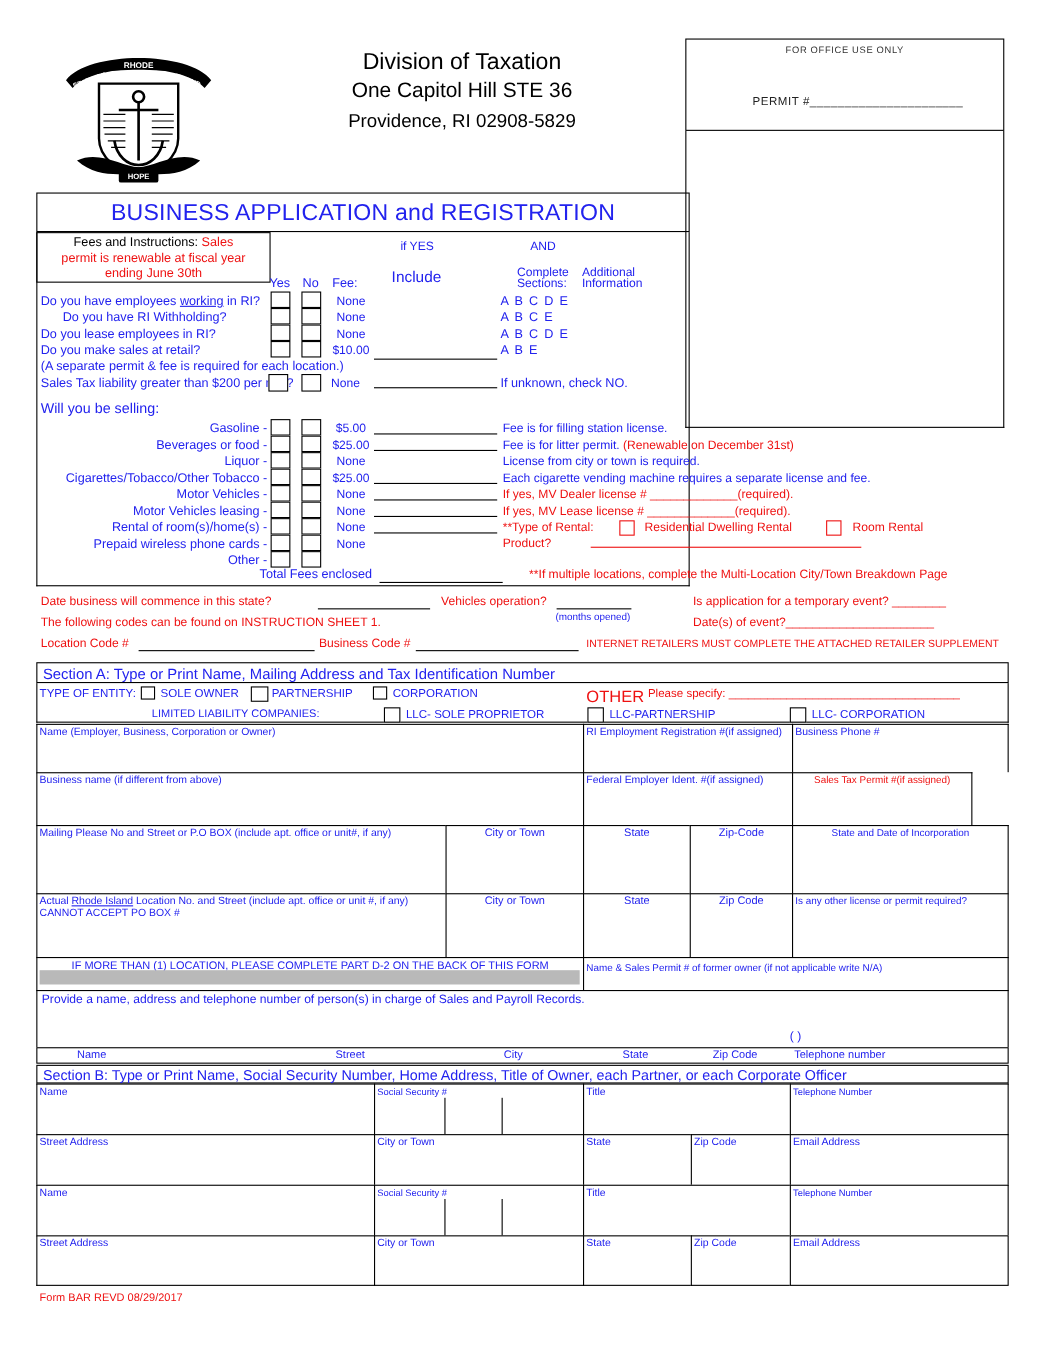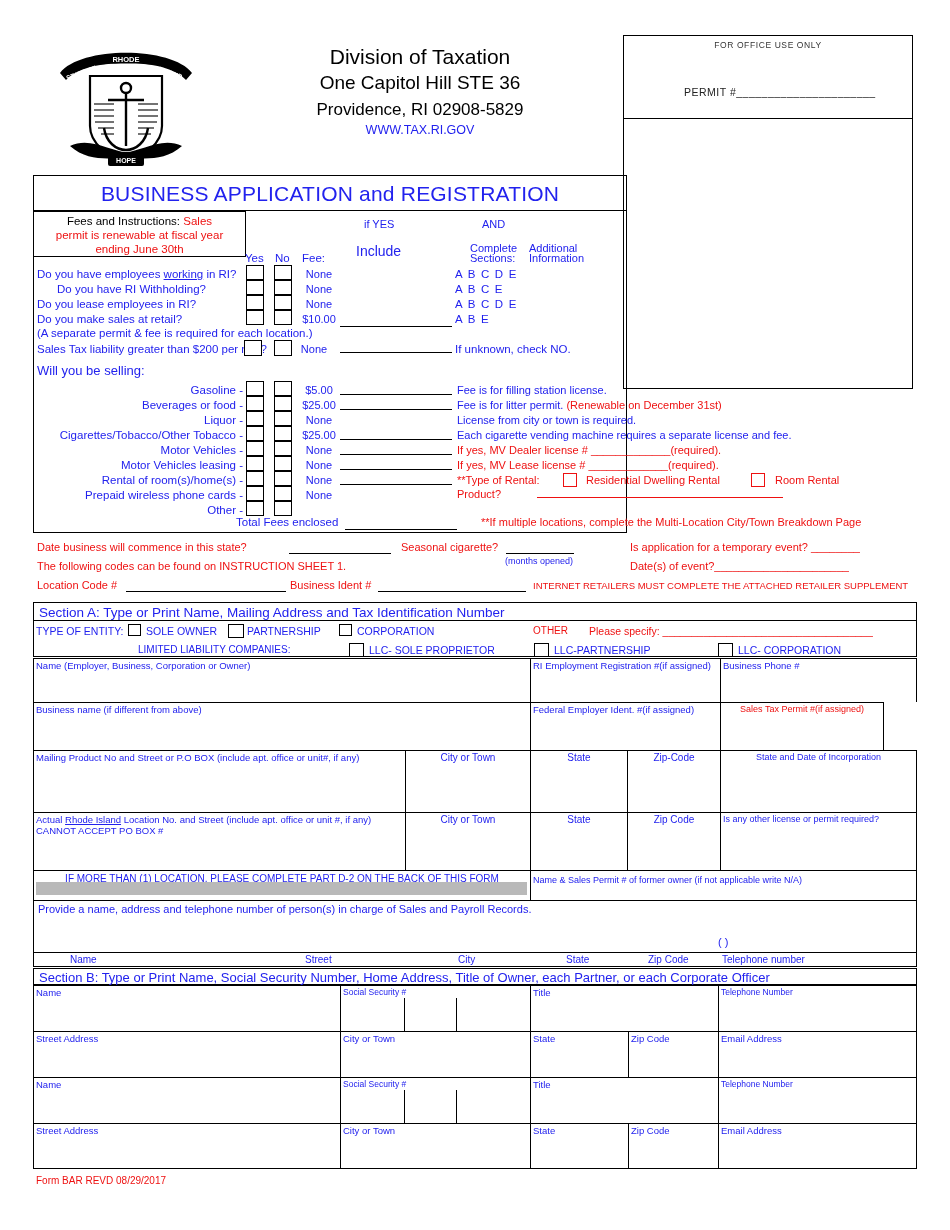--- a/index.html
+++ b/index.html
@@ -99,21 +99,20 @@
   <text x="30" y="35" font-family="Liberation Sans, sans-serif" font-size="6.5" fill="#fff" text-anchor="middle" font-weight="bold" transform="rotate(-20 30 35)">STATE OF</text>
   <text x="118" y="35" font-family="Liberation Sans, sans-serif" font-size="6.5" fill="#fff" text-anchor="middle" font-weight="bold" transform="rotate(20 118 35)">ISLAND</text>
   <text x="74" y="123" font-family="Liberation Sans, sans-serif" font-size="7" fill="#fff" text-anchor="middle" font-weight="bold">HOPE</text>
 </svg>
 </div>
 
 <div class="abs" id="hdr">
   <div class="l2">Division of Taxation</div>
   <div class="l3">One Capitol Hill   STE 36</div>
   <div class="l4">Providence, RI 02908-5829</div>
-  <div class="l5">WWW.TAX.RI.GOV</div>
 </div>
 
 <div class="abs office">
   <div class="t">FOR OFFICE USE ONLY</div>
   <div class="p">PERMIT #______________________</div>
 </div>
 <div class="abs office2"></div>
 
 <div class="abs titlebar">
   <span>BUSINESS APPLICATION and REGISTRATION</span>
@@ -241,45 +240,45 @@
 <div class="abs desc red" style="left:775px;top:474px;">Room Rental</div>
 <div class="abs desc red" style="left:457px;top:488px;">Product?</div>
 <div class="abs rline" style="left:537px;top:497px;width:246px;"></div>
 
 <div class="abs blue" style="left:236px;top:516px;font-size:11.5px;">Total Fees enclosed</div>
 <div class="abs uline" style="left:345px;top:529px;width:112px;"></div>
 <div class="abs desc red" style="left:481px;top:516px;">**If multiple locations, complete the Multi-Location City/Town Breakdown Page</div>
 
 <div class="abs desc red" style="left:37px;top:541px;">Date business will commence in this state?</div>
 <div class="abs uline" style="left:289px;top:553px;width:102px;"></div>
-<div class="abs desc red" style="left:401px;top:541px;">Seasonal cigarette?</div>
+<div class="abs desc red" style="left:401px;top:541px;">Vehicles operation?</div>
 <div class="abs uline" style="left:506px;top:553px;width:68px;"></div>
 <div class="abs blue tiny" style="left:505px;top:556px;">(months opened)</div>
 <div class="abs desc red" style="left:630px;top:541px;">Is application for a temporary event? ________</div>
 <div class="abs desc red" style="left:630px;top:560px;">Date(s) of event?______________________</div>
 <div class="abs desc red" style="left:37px;top:560px;">The following codes can be found on INSTRUCTION SHEET 1.</div>
 <div class="abs desc red" style="left:37px;top:579px;">Location Code #</div>
 <div class="abs uline" style="left:126px;top:591px;width:160px;"></div>
-<div class="abs desc red" style="left:290px;top:579px;">Business Ident #</div>
+<div class="abs desc red" style="left:290px;top:579px;">Business Code #</div>
 <div class="abs uline" style="left:378px;top:591px;width:148px;"></div>
 <div class="abs red" style="left:533px;top:580px;font-size:9.5px;">INTERNET RETAILERS MUST COMPLETE THE ATTACHED RETAILER SUPPLEMENT</div>
 
 <div class="abs sectionbar" style="left:33px;top:602px;width:884px;height:19px;">
   <span>Section A:  Type or Print Name, Mailing Address and Tax Identification Number</span>
 </div>
 
 <div class="abs" style="left:33px;top:621px;width:884px;height:36px;border:1.3px solid #000;border-top:none;box-sizing:border-box;"></div>
 <div class="abs blue" style="left:36px;top:625px;font-size:10.5px;">TYPE OF ENTITY:</div>
 <div class="abs cbxk" style="left:128px;top:624px;"></div>
 <div class="abs blue" style="left:146px;top:625px;font-size:10.5px;">SOLE OWNER</div>
 <div class="abs cbxk" style="left:228px;top:624px;width:16px;height:14px;"></div>
 <div class="abs blue" style="left:247px;top:625px;font-size:10.5px;">PARTNERSHIP</div>
 <div class="abs cbxk" style="left:339px;top:624px;"></div>
 <div class="abs blue" style="left:357px;top:625px;font-size:10.5px;">CORPORATION</div>
-<div class="abs red" style="left:533px;top:625px;font-size:10px;">OTHER</div>
+<div class="abs red" style="left:533px;top:625px;font-size:15px;">OTHER</div>
 <div class="abs red" style="left:589px;top:625px;font-size:10.5px;">Please specify:  ____________________________________</div>
 <div class="abs blue" style="left:138px;top:644px;font-size:10px;">LIMITED LIABILITY COMPANIES:</div>
 <div class="abs cbxk" style="left:349px;top:643px;width:15px;height:14px;"></div>
 <div class="abs blue" style="left:369px;top:644px;font-size:10.5px;">LLC- SOLE PROPRIETOR</div>
 <div class="abs cbxk" style="left:534px;top:643px;width:15px;height:14px;"></div>
 <div class="abs blue" style="left:554px;top:644px;font-size:10.5px;">LLC-PARTNERSHIP</div>
 <div class="abs cbxk" style="left:718px;top:643px;width:15px;height:14px;"></div>
 <div class="abs blue" style="left:738px;top:644px;font-size:10.5px;">LLC- CORPORATION</div>
 
 <div class="abs cell" style="left:33px;top:658px;width:497px;height:44px;border-right:0;">
@@ -296,21 +295,21 @@
   <span class="lbl">Business name (if different from above)</span>
 </div>
 <div class="abs cell" style="left:530px;top:702px;width:190px;height:48px;">
   <span class="lbl">Federal Employer Ident. #(if assigned)</span>
 </div>
 <div class="abs cell" style="left:720px;top:702px;width:164px;height:48px;border-right:1.3px solid #000;">
   <span class="lblcr">Sales Tax Permit #(if assigned)</span>
 </div>
 
 <div class="abs cell" style="left:33px;top:750px;width:372px;height:62px;border-right:0;">
-  <span class="lbl">Mailing Product No and Street or P.O BOX (include apt. office or unit#, if any)</span>
+  <span class="lbl">Mailing Please No and Street or P.O BOX (include apt. office or unit#, if any)</span>
 </div>
 <div class="abs cell" style="left:405px;top:750px;width:125px;height:62px;">
   <span class="lblc">City or Town</span>
 </div>
 <div class="abs cell" style="left:530px;top:750px;width:97px;height:62px;">
   <span class="lblc">State</span>
 </div>
 <div class="abs cell" style="left:627px;top:750px;width:93px;height:62px;">
   <span class="lblc">Zip-Code</span>
 </div>

